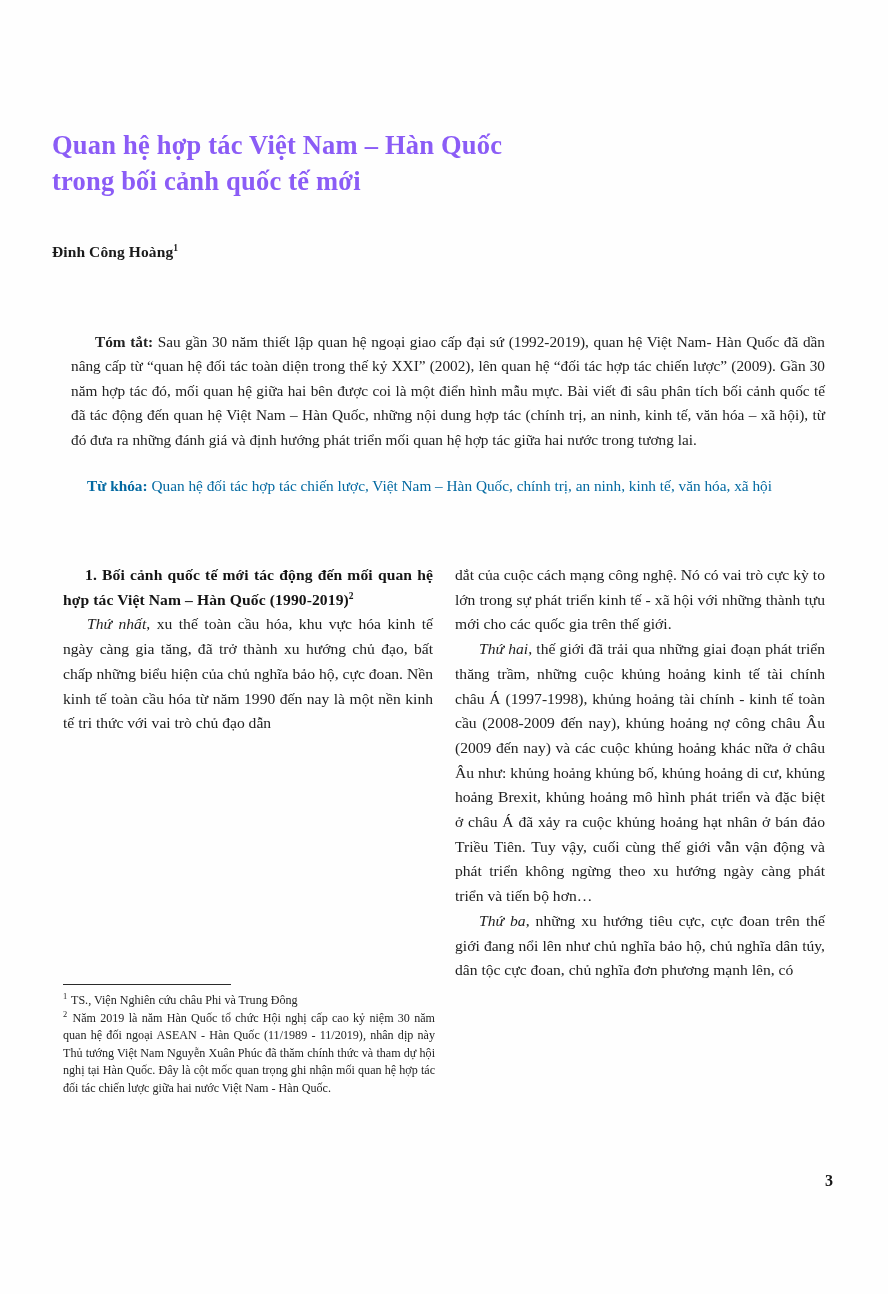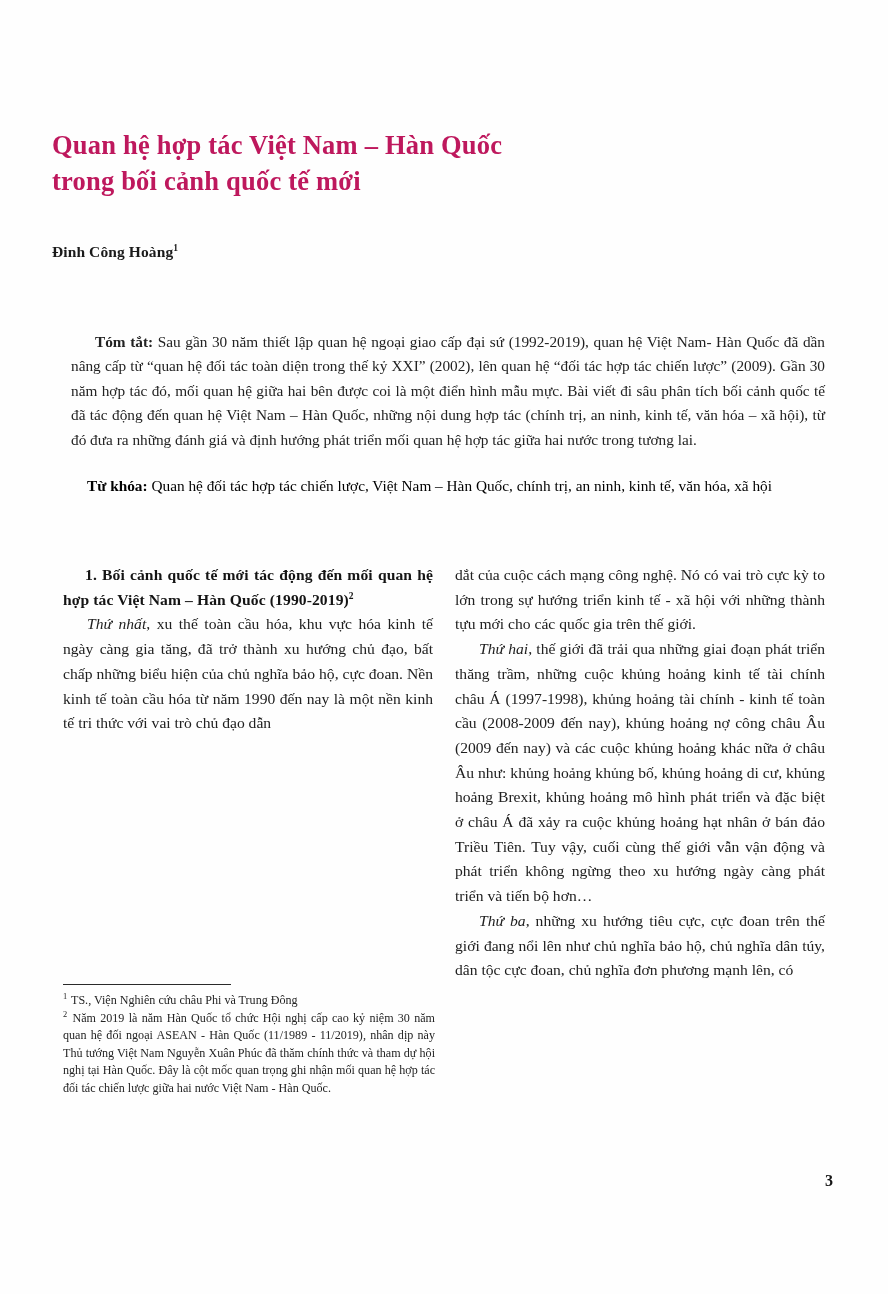--- a/index.html
+++ b/index.html
@@ -25,21 +25,21 @@
     left: 52px;
     top: 127px;
     width: 720px;
   }
 
   .doc-title {
     font-size: 26.5px;
     font-weight: bold;
     line-height: 1.36;
     letter-spacing: 0.2px;
-    color: #be185d;
+    color: #8b5cf6;
     margin: 0;
   }
 
   .doc-title .tline { display: block; }
 
   .author-line {
     position: absolute;
     left: 52px;
     top: 243px;
     font-size: 15.5px;
@@ -75,21 +75,21 @@
   .abstract-para .lead {
     font-weight: bold;
   }
 
   .keywords-para {
     font-size: 15.3px;
     line-height: 1.60;
     text-align: justify;
     text-indent: 24px;
     margin: 22px 0 0 0;
-    color: #000000;
+    color: #0369a1;
   }
 
   .keywords-para .lead {
     font-weight: bold;
   }
 
   
   .columns {
     position: absolute;
     left: 63px;
@@ -204,21 +204,21 @@
   </div>
 
   <div class="columns">
 
     <div class="col col-left">
       <p class="sec-heading"><span>1. Bối cảnh quốc tế mới tác động đến mối quan hệ hợp tác Việt Nam – Hàn Quốc (1990-2019)</span><sup>2</sup></p>
       <p class="body-para"><em>Thứ nhất</em><span>, xu thế toàn cầu hóa, khu vực hóa kinh tế ngày càng gia tăng, đã trở thành xu hướng chủ đạo, bất chấp những biểu hiện của chủ nghĩa bảo hộ, cực đoan. Nền kinh tế toàn cầu hóa từ năm 1990 đến nay là một nền kinh tế tri thức với vai trò chủ đạo dẫn</span></p>
     </div>
 
     <div class="col col-right">
-      <p class="body-para cont">dắt của cuộc cách mạng công nghệ. Nó có vai trò cực kỳ to lớn trong sự hướng triển kinh tế - xã hội với những thành tựu mới cho các quốc gia trên thế giới.</p>
+      <p class="body-para cont">dắt của cuộc cách mạng công nghệ. Nó có vai trò cực kỳ to lớn trong sự phát triển kinh tế - xã hội với những thành tựu mới cho các quốc gia trên thế giới.</p>
       <p class="body-para"><em>Thứ hai</em><span>, thế giới đã trải qua những giai đoạn phát triển thăng trầm, những cuộc khủng hoảng kinh tế tài chính châu Á (1997-1998), khủng hoảng tài chính - kinh tế toàn cầu (2008-2009 đến nay), khủng hoảng nợ công châu Âu (2009 đến nay) và các cuộc khủng hoảng khác nữa ở châu Âu như: khủng hoảng khủng bố, khủng hoảng di cư, khủng hoảng Brexit, khủng hoảng mô hình phát triển và đặc biệt ở châu Á đã xảy ra cuộc khủng hoảng hạt nhân ở bán đảo Triều Tiên. Tuy vậy, cuối cùng thế giới vẫn vận động và phát triển không ngừng theo xu hướng ngày càng phát triển và tiến bộ hơn…</span></p>
       <p class="body-para"><em>Thứ ba</em><span>, những xu hướng tiêu cực, cực đoan trên thế giới đang nổi lên như chủ nghĩa bảo hộ, chủ nghĩa dân túy, dân tộc cực đoan, chủ nghĩa đơn phương mạnh lên, có</span></p>
     </div>
 
   </div>
 
   <div class="footnotes">
     <div class="fn-rule"></div>
     <p class="fn-item"><sup>1</sup><span> TS., Viện Nghiên cứu châu Phi và Trung Đông</span></p>
     <p class="fn-item"><sup>2</sup><span> Năm 2019 là năm Hàn Quốc tổ chức Hội nghị cấp cao kỷ niệm 30 năm quan hệ đối ngoại ASEAN - Hàn Quốc (11/1989 - 11/2019), nhân dịp này Thủ tướng Việt Nam Nguyễn Xuân Phúc đã thăm chính thức và tham dự hội nghị tại Hàn Quốc. Đây là cột mốc quan trọng ghi nhận mối quan hệ hợp tác đối tác chiến lược giữa hai nước Việt Nam - Hàn Quốc.</span></p>

